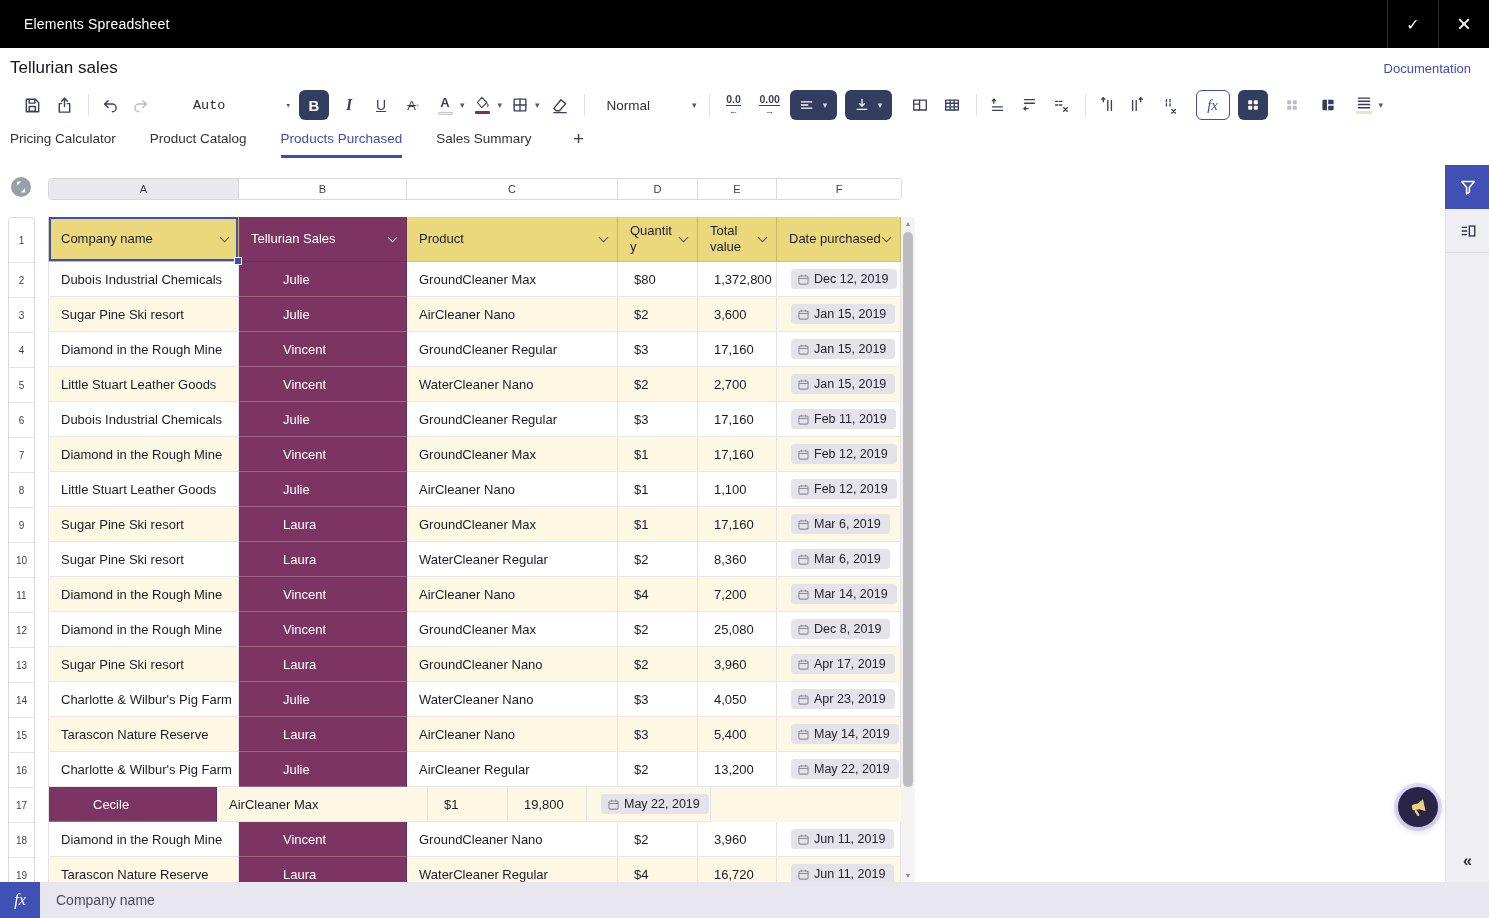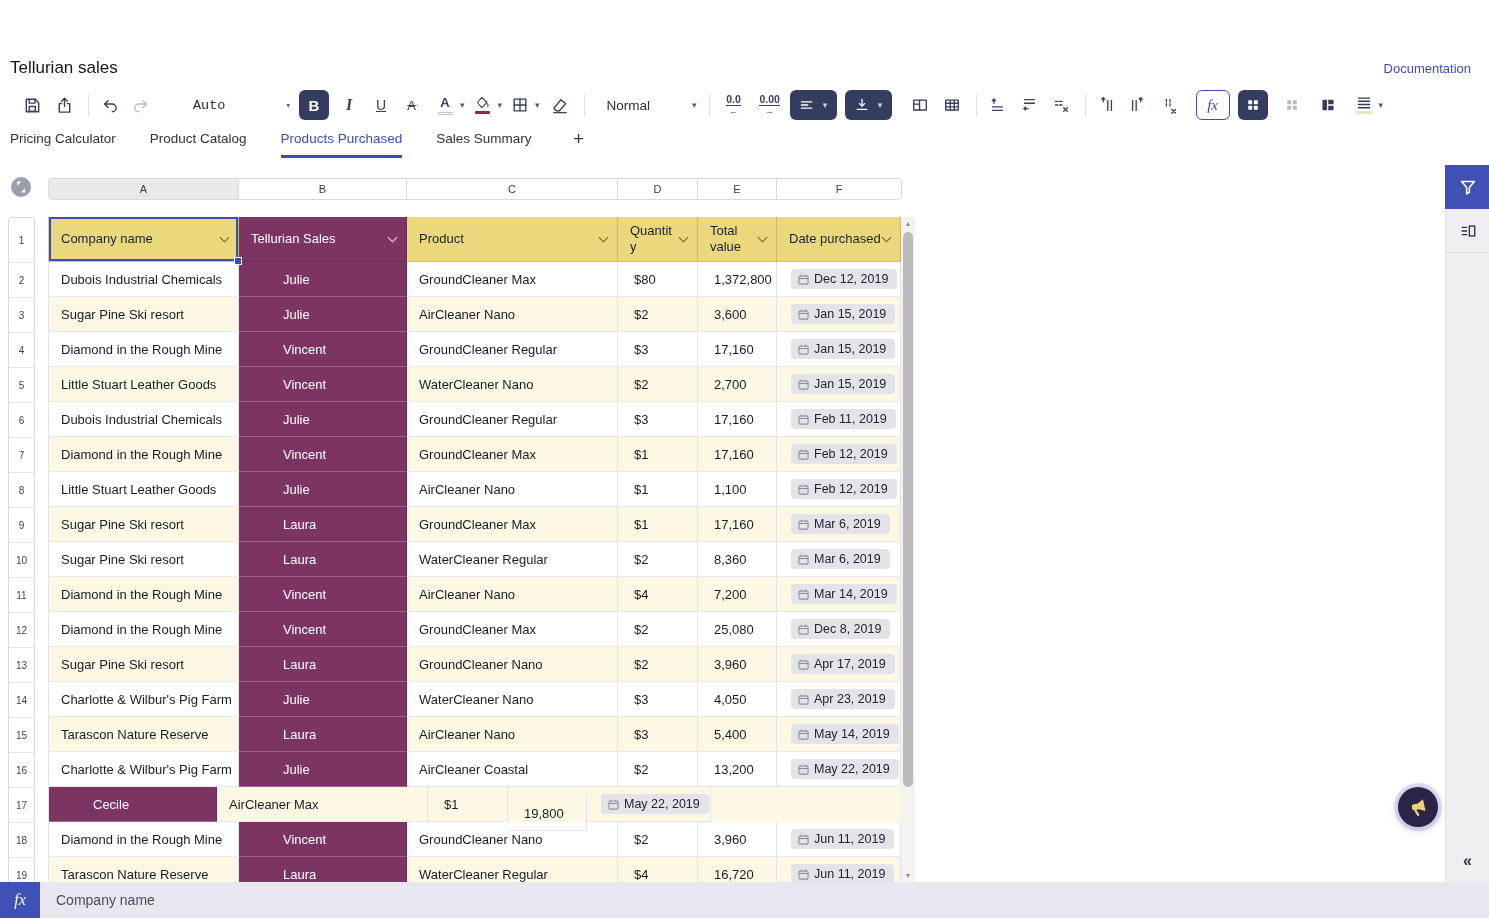--- a/index.html
+++ b/index.html
@@ -109,20 +109,30 @@
   
   .fbar { position:absolute; bottom:0; left:0; width:100%; height:36px; background:#e8e7f0; display:flex; align-items:center; }
   .fxbox { width:40px; height:36px; background:#3f51b5; color:#fff; display:flex; align-items:center; justify-content:center; font-family:"Liberation Serif", serif; font-style:italic; font-size:16px; cursor:pointer; }
   .fval { margin-left:16px; font-size:14px; color:#4c4c58; }
 </style>
 </head>
 <body>
 
 <div class="app">
 
+  <header class="topbar">
+    <span class="wtitle">Elements Spreadsheet</span>
+    <span class="spacer"></span>
+    <div class="winbtn">
+        <span>✓</span>
+      </div>
+    <div class="winbtn close">
+        <span>×</span>
+      </div>
+  </header>
 
   <div class="titlebar">
     <span class="doctitle">Tellurian sales</span>
     <a class="doclink">Documentation</a>
   </div>
 
   <div class="tb">
     <span class="tbi">
         <svg width="19" height="19" viewBox="0 0 20 20">
           <path d="M3.5 3.5h9.5l3.5 3.5v9.5h-13z"></path>
@@ -660,42 +670,42 @@
                     <line x1="8.3" y1="0.8" x2="8.3" y2="3" stroke="#8f8f9c" stroke-width="1.2"></line>
                   </svg>
                 </span>
                 <span class="ptext">May 14, 2019</span>
               </span>
             </div>
           </div>
           <div class="trow">
             <div class="cell c-company" style="width: 190px;">Charlotte &amp; Wilbur's Pig Farm</div>
             <div class="cell c-sales" style="width: 168px;">Julie</div>
-            <div class="cell c-product" style="width: 211px;">AirCleaner Coastal</div>
+            <div class="cell c-product" style="width: 211px;">AirCleaner Regular</div>
             <div class="cell c-quantity" style="width: 80px;">$2</div>
             <div class="cell c-total" style="width: 79px;">13,200</div>
             <div class="cell c-date" style="width: 124px;">
               <span class="pill">
                 <span class="cal">
                   <svg width="11" height="11" viewBox="0 0 12 12">
                     <rect x="1" y="2.2" width="10" height="8.8" rx="1.5" fill="none" stroke="#8f8f9c" stroke-width="1.2"></rect>
                     <line x1="1" y1="4.9" x2="11" y2="4.9" stroke="#8f8f9c" stroke-width="1.2"></line>
                     <line x1="3.7" y1="0.8" x2="3.7" y2="3" stroke="#8f8f9c" stroke-width="1.2"></line>
                     <line x1="8.3" y1="0.8" x2="8.3" y2="3" stroke="#8f8f9c" stroke-width="1.2"></line>
                   </svg>
                 </span>
                 <span class="ptext">May 22, 2019</span>
               </span>
             </div>
           </div>
           <div class="trow alt">
             <div class="cell c-sales" style="width: 168px;">Cecile</div>
             <div class="cell c-product" style="width: 211px;">AirCleaner Max</div>
             <div class="cell c-quantity" style="width: 80px;">$1</div>
-            <div class="cell c-total" style="width: 79px; margin-top: 9px;">19,800</div>
+            <div class="cell c-total" style="width: 79px;">19,800</div>
             <div class="cell c-date" style="width: 124px;">
               <span class="pill">
                 <span class="cal">
                   <svg width="11" height="11" viewBox="0 0 12 12">
                     <rect x="1" y="2.2" width="10" height="8.8" rx="1.5" fill="none" stroke="#8f8f9c" stroke-width="1.2"></rect>
                     <line x1="1" y1="4.9" x2="11" y2="4.9" stroke="#8f8f9c" stroke-width="1.2"></line>
                     <line x1="3.7" y1="0.8" x2="3.7" y2="3" stroke="#8f8f9c" stroke-width="1.2"></line>
                     <line x1="8.3" y1="0.8" x2="8.3" y2="3" stroke="#8f8f9c" stroke-width="1.2"></line>
                   </svg>
                 </span>

